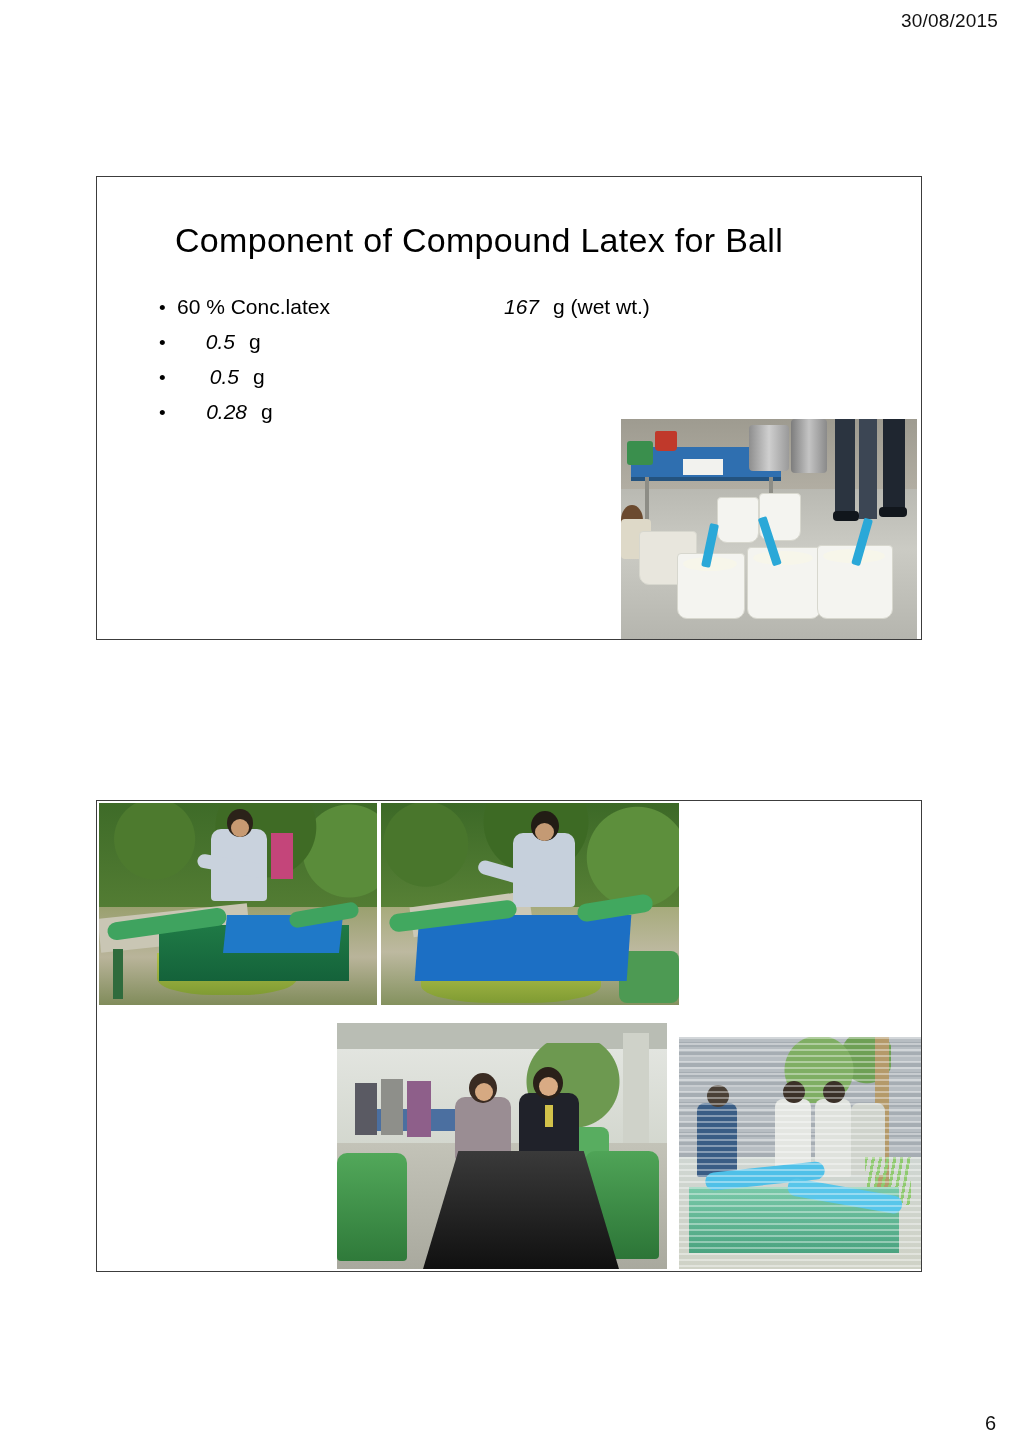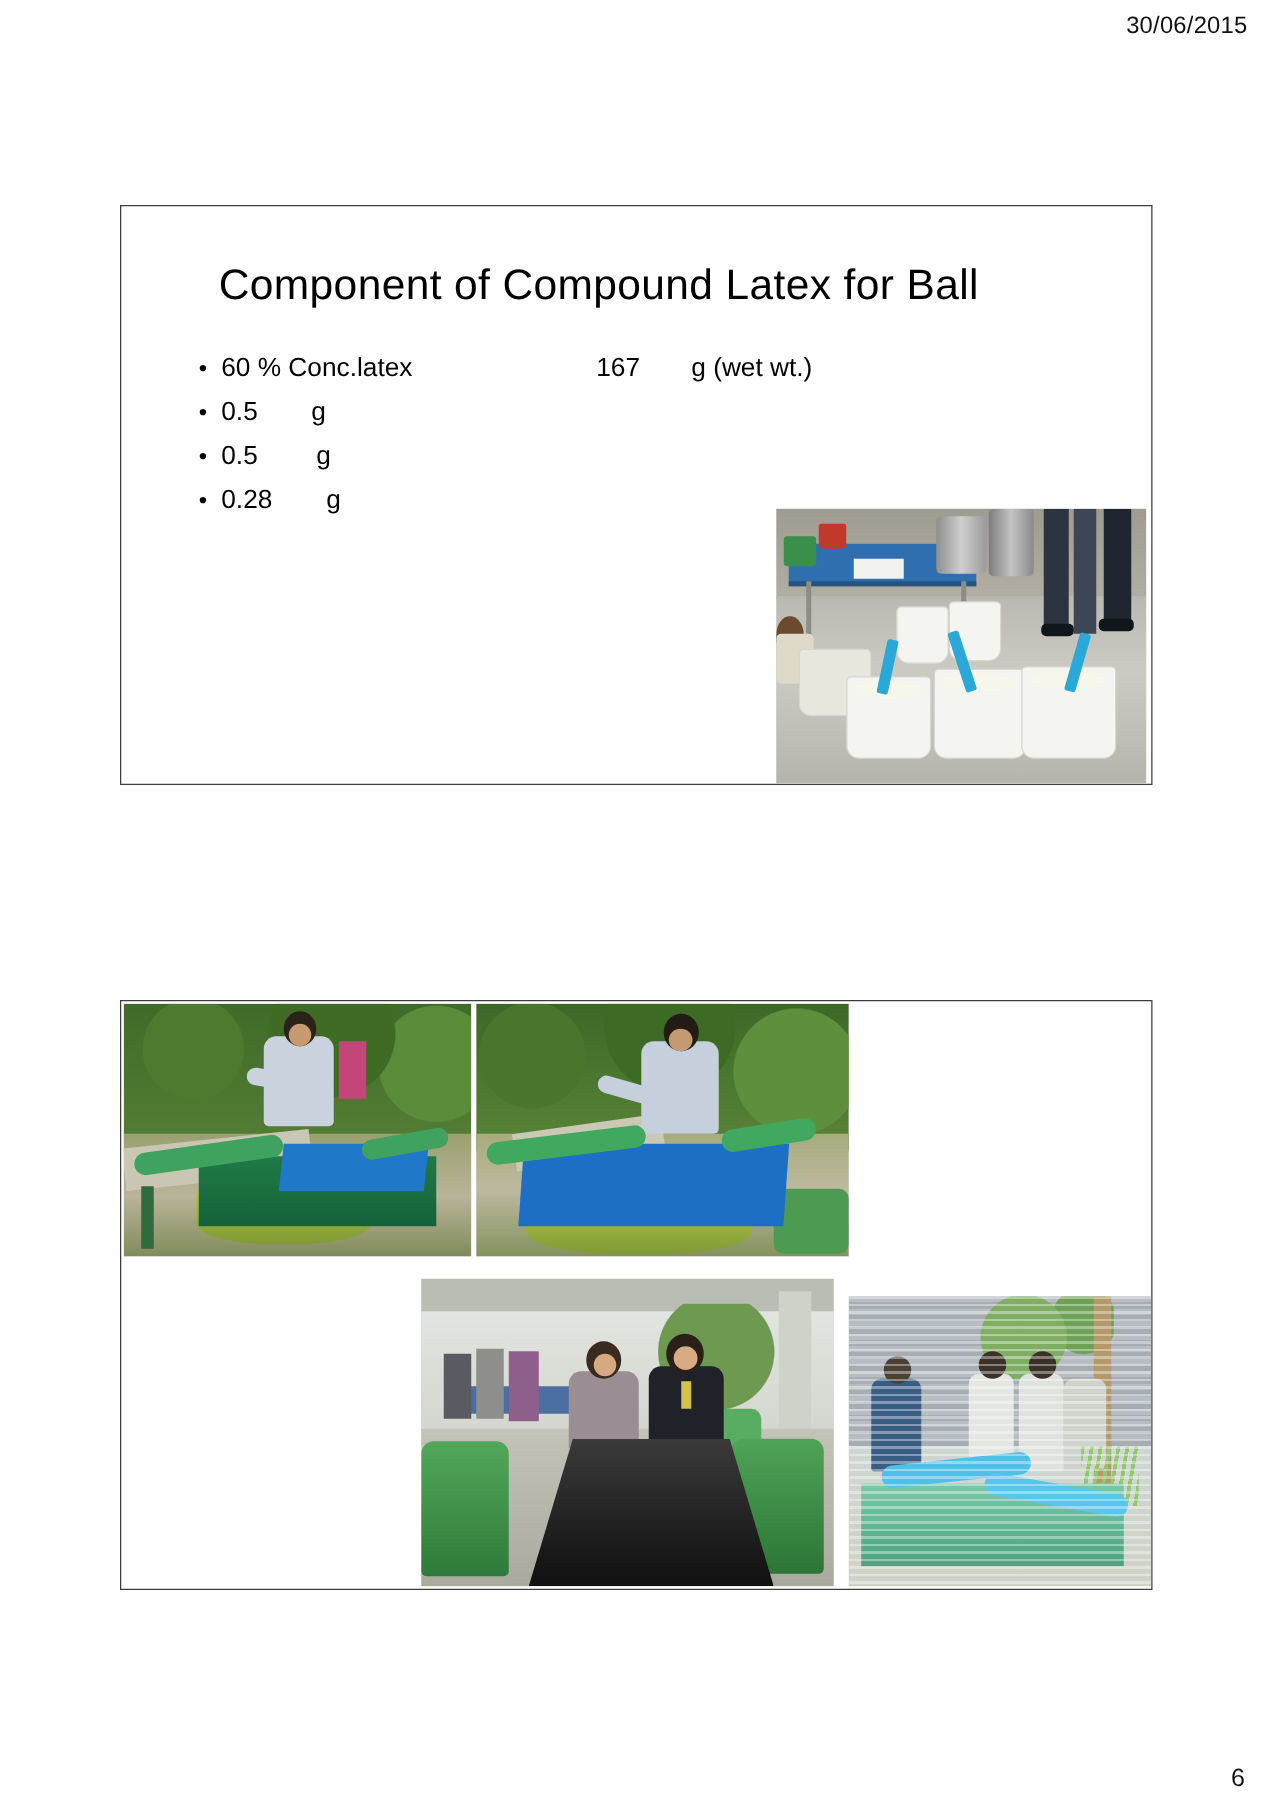--- a/index.html
+++ b/index.html
@@ -32,21 +32,21 @@
     bottom: 14px;
     right: 28px;
     font-size: 20px;
     color: #111;
   }
 
   
   .slide-one {
     position: absolute;
     left: 96px;
-    top: 164px;
+    top: 176px;
     width: 826px;
     height: 464px;
     border: 1.5px solid #3c3c3c;
     box-sizing: border-box;
     background: #fff;
     overflow: hidden;
     padding-left: 14px;
   }
   .slide-title {
     position: absolute;
@@ -73,22 +73,23 @@
     width: 18px;
     font-size: 19px;
     line-height: 1;
   }
   .bullet-name {
     width: 300px;
     white-space: nowrap;
   }
   .bullet-value {
     width: 62px;
-    text-align: left;
+    text-align: right;
     white-space: nowrap;
+    font-style: italic;
   }
   .bullet-unit {
     padding-left: 14px;
     white-space: nowrap;
   }
 
   
   .bullet-row.r1 .bullet-value { width: 62px; }
   .bullet-row.r2 .bullet-value { width: 58px; }
   .bullet-row.r3 .bullet-value { width: 62px; }
@@ -251,21 +252,21 @@
   .pd-roll2 { position:absolute; left:108px; top:150px; width:116px; height:18px; background:#58c6ea; border-radius:9px; transform: rotate(10deg);}
   .pd-grass { position:absolute; left:186px; top:120px; width:46px; height:48px;
     background: repeating-linear-gradient(100deg,#8fc96f 0 3px, transparent 3px 7px);}
   .pd-scan { position:absolute; left:0; top:0; width:100%; height:100%;
     background: repeating-linear-gradient(180deg, rgba(255,255,255,0.38) 0 2px, rgba(255,255,255,0) 2px 6px);}
 
 </style>
 </head>
 <body>
 
-<div class="doc-date">30/06/2015</div>
+<div class="doc-date">30/08/2015</div>
 
 <div class="slide-one">
 
   <div class="slide-title">Component of Compound  Latex for Ball</div>
 
   <div class="bullet-list">
 
     <div class="bullet-row r1">
       <span class="bullet-dot">•</span>
       <span class="bullet-name">60 % Conc.latex</span>

